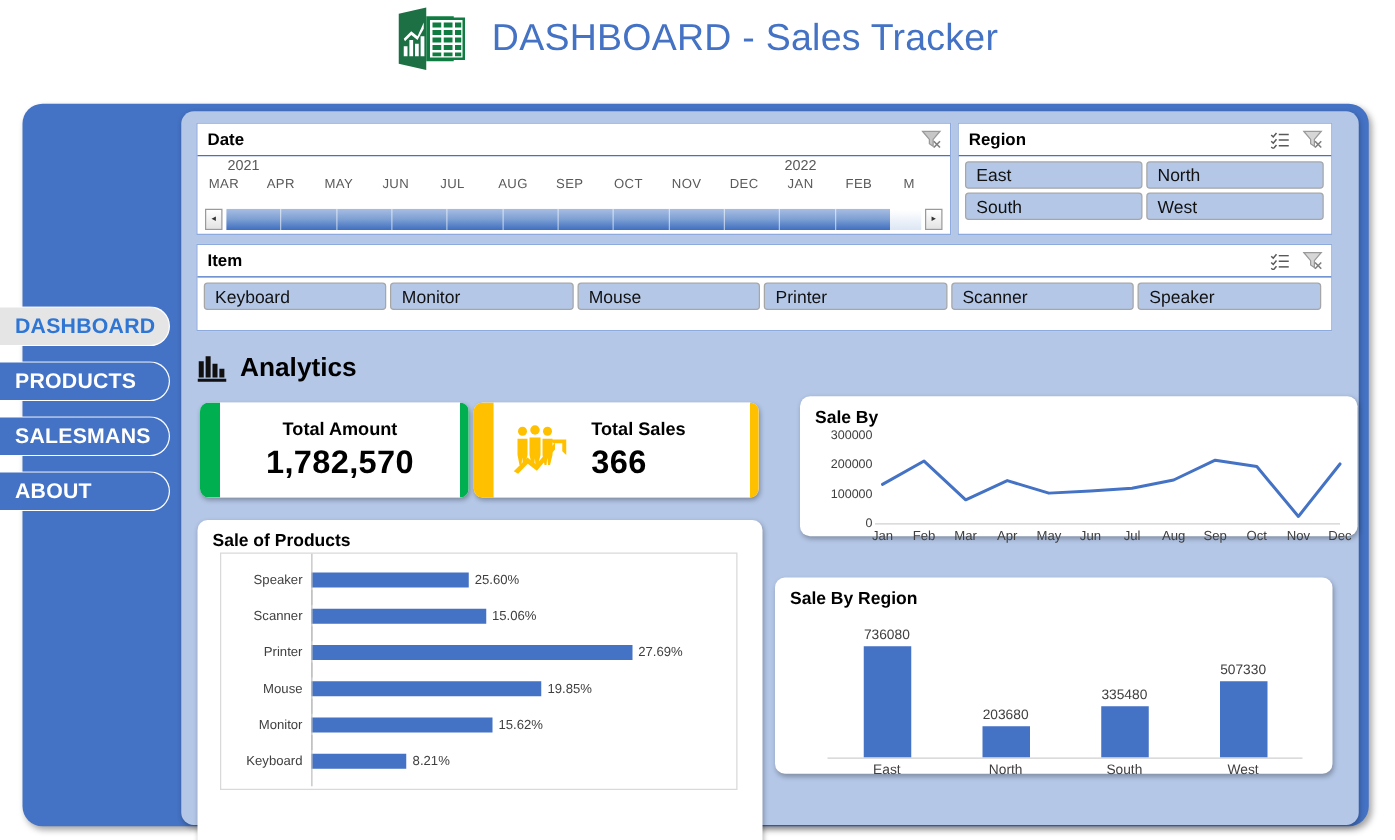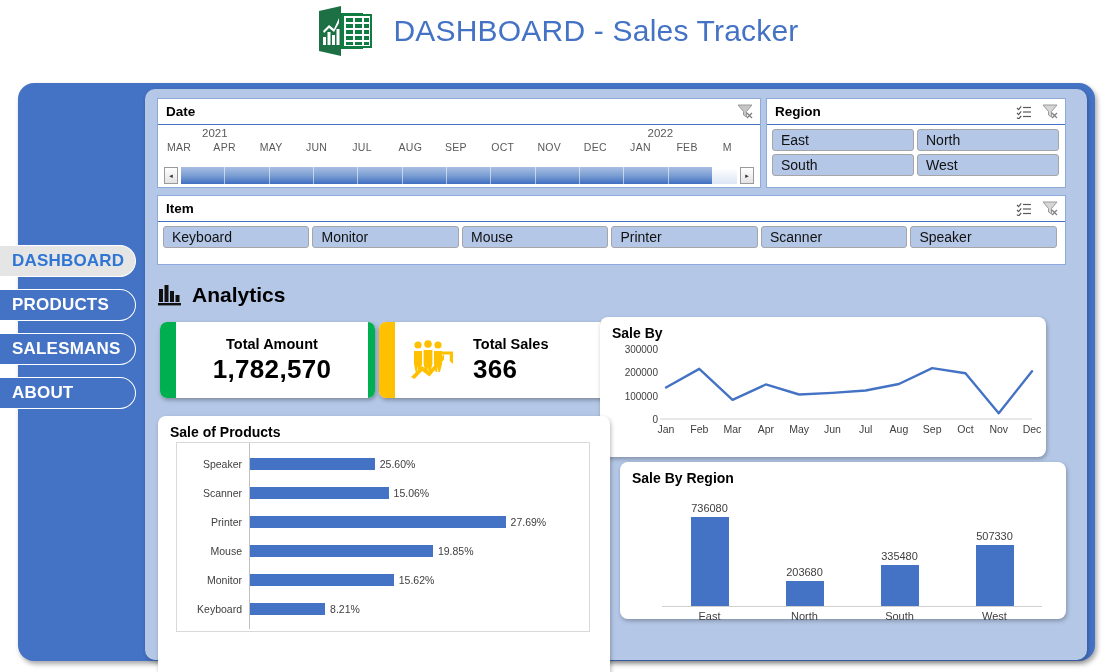--- a/index.html
+++ b/index.html
@@ -100,21 +100,20 @@
 
   
   #date-slicer { left: 157px; top: 98px; width: 604px; height: 90px; }
   .tl-body { position: relative; height: 62px; }
   .tl-years { position: relative; height: 16px; }
   .tl-year {
     position: absolute;
     top: 2px;
     font-size: 11.5px;
     color: #595959;
-    margin-left: 20px;
   }
   .tl-months { position: relative; height: 18px; }
   .tl-month {
     position: absolute;
     top: 0;
     font-size: 10.5px;
     color: #595959;
     letter-spacing: .3px;
   }
   .tl-scroll {
@@ -218,21 +217,21 @@
     border-radius: 8px;
     box-shadow: 1px 2px 4px rgba(0,0,0,.28);
     box-sizing: border-box;
   }
   .card-title {
     font-size: 14px;
     font-weight: bold;
     color: #000;
     padding: 8px 0 0 12px;
   }
-  #card-saleby   { left: 600px; top: 317px; width: 446px; height: 140px; }
+  #card-saleby   { left: 640px; top: 317px; width: 446px; height: 112px; }
   #card-products { left: 158px; top: 416px; width: 452px; height: 276px; }
   #card-region   { left: 620px; top: 462px; width: 446px; height: 157px; }
 
   
   .linechart { position: relative; width: 446px; height: 100px; }
   .ytick { position: absolute; right: 0; font-size: 10px; color: #404040; transform: translateY(-50%); white-space: nowrap; }
   .xtick { position: absolute; font-size: 10.5px; color: #404040; transform: translateX(-50%); white-space: nowrap; }
 
   
   .barchart {

